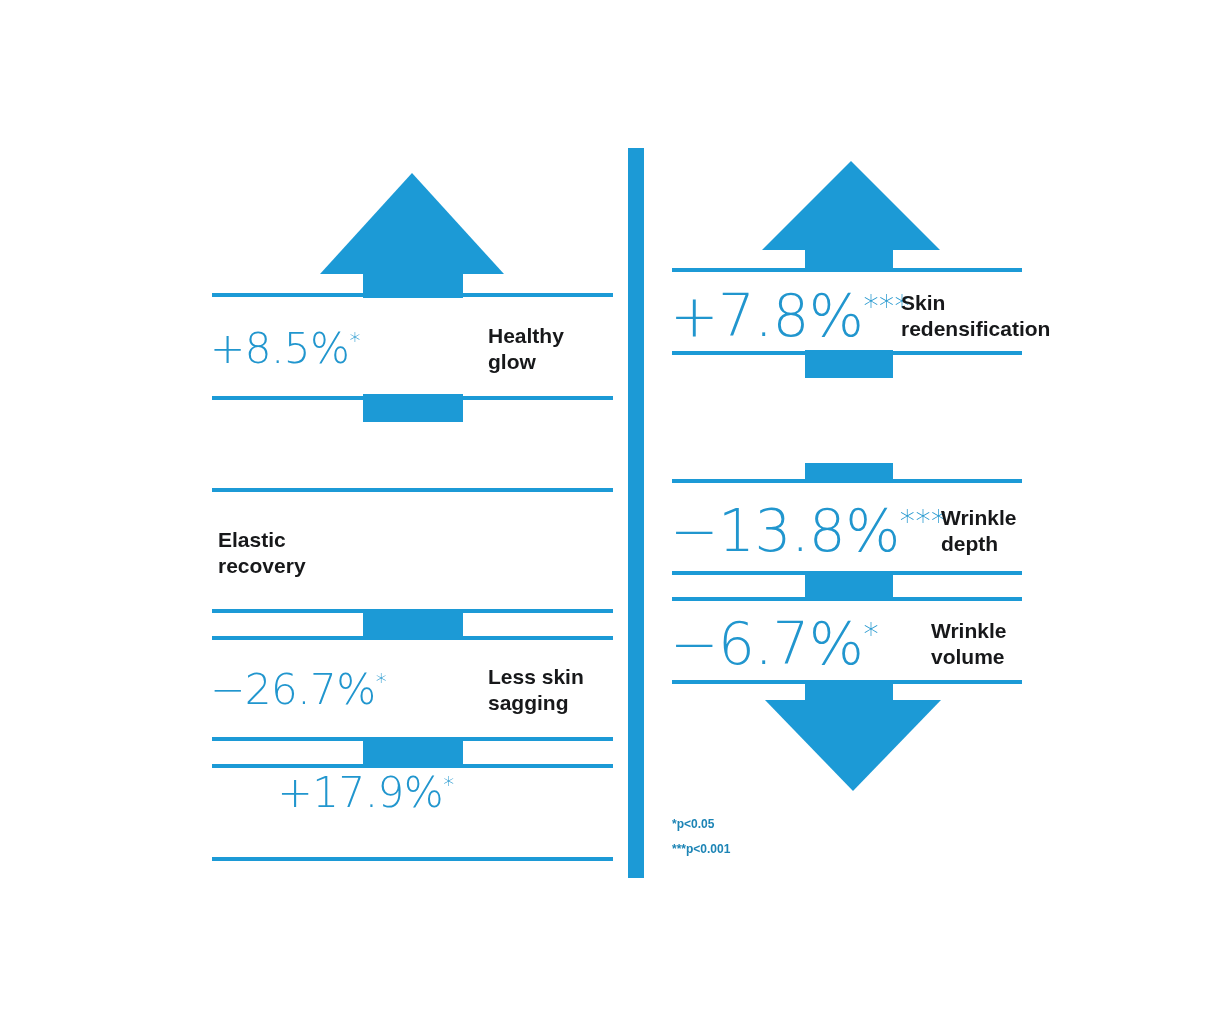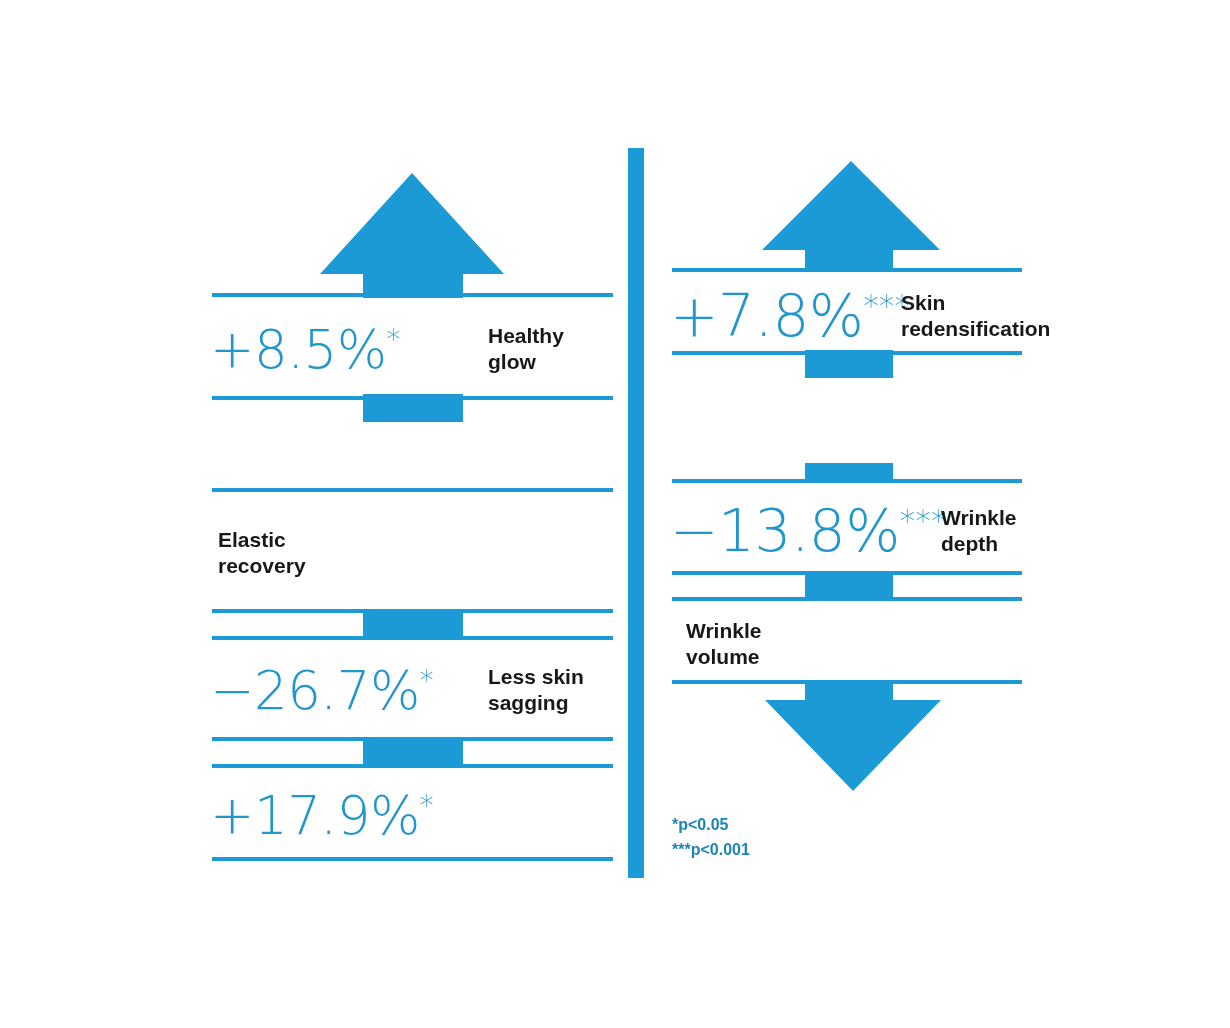--- a/index.html
+++ b/index.html
@@ -82,36 +82,36 @@
   .stat-label {
     color: #17181A;
     font-family: "Liberation Sans", sans-serif;
     font-weight: bold;
     font-size: 21px;
     line-height: 26px;
     white-space: pre-line;
   }
 
   
-  .col-left .stat-value { font-size: 53px; }
+  .col-left .stat-value { font-size: 42px; }
   .col-left .stat-label { margin-left: 8px; }
 
   
   .col-right .stat-value { font-size: 58px; }
   .col-right .stat-label { margin-left: 16px; }
 
   
   .footnotes {
     position: absolute;
     left: 672px;
     top: 812px;
     color: #1C84B5;
     font-family: "Liberation Sans", sans-serif;
     font-weight: bold;
-    font-size: 16px;
+    font-size: 12px;
     line-height: 25px;
   }
   .footnotes div { white-space: nowrap; }
 </style>
 </head>
 <body>
 
 <div id="infographic">
 
   <div class="col-left">
@@ -149,21 +149,21 @@
         <span>−26.7%</span><span class="sup">*</span>
       </span>
       <span class="stat-label">Less skin
 sagging</span>
     </div>
 
     <div class="rule" style="left:212px; top:737px; width:401px;"></div>
     <div class="shaft" style="left:363px; top:737px; width:100px; height:31px;"></div>
     <div class="rule" style="left:212px; top:764px; width:401px;"></div>
 
-    <div class="stat" style="left:210px; top:772px; width:405px; height:86px;">
+    <div class="stat" style="left:210px; top:772px; width:405px; height:86px;flex-direction:column;">
       <span class="stat-value" style="width:270px;">
         <span>+17.9%</span><span class="sup">*</span>
       </span>
     </div>
 
     <div class="rule" style="left:212px; top:857px; width:401px;"></div>
   </div>
 
   <div class="divider" style="left:628px; top:148px; width:16px; height:730px;"></div>
 
@@ -196,20 +196,23 @@
       </span>
       <span class="stat-label">Wrinkle
 depth</span>
     </div>
 
     <div class="rule" style="left:672px; top:571px; width:350px;"></div>
     <div class="shaft" style="left:805px; top:571px; width:88px; height:30px;"></div>
     <div class="rule" style="left:672px; top:597px; width:350px;"></div>
 
     <div class="stat" style="left:670px; top:606px; width:365px; height:76px;">
+      <span class="stat-value" style="width:245px;">
+        <span>−6.7%</span><span class="sup">*</span>
+      </span>
       <span class="stat-label">Wrinkle
 volume</span>
     </div>
 
     <div class="rule" style="left:672px; top:680px; width:350px;"></div>
 
     <div class="shaft" style="left:805px; top:680px; width:88px; height:22px;"></div>
     <div class="arrow-head down" style="left:765px; top:700px; border-left-width:88px; border-right-width:88px; border-top-width:91px;"></div>
   </div>
 

